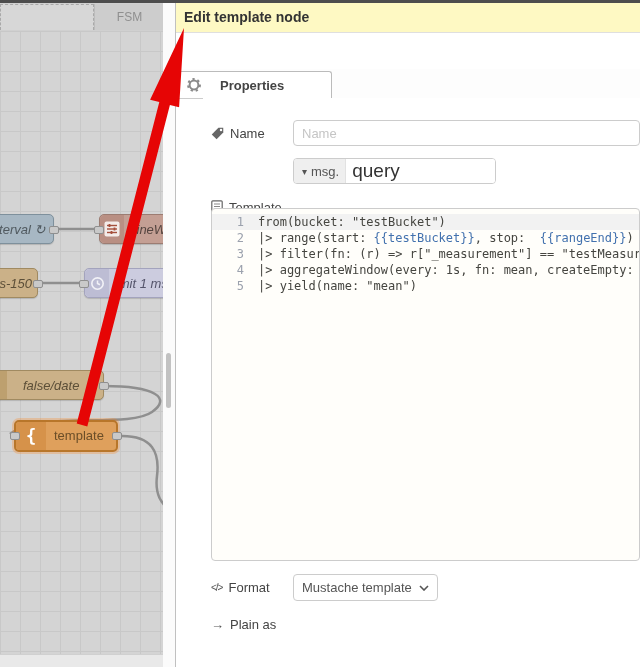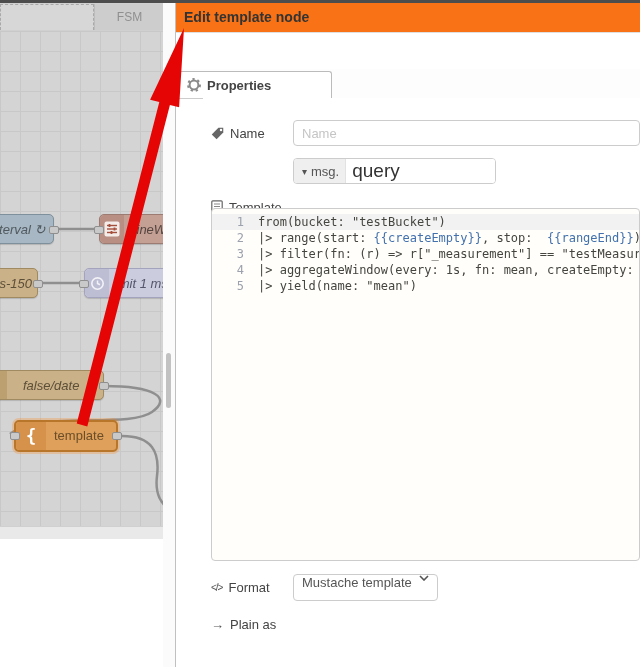--- a/index.html
+++ b/index.html
@@ -1,21 +1,21 @@
 <!DOCTYPE html>
 <html><head>
 <meta charset="utf-8">
 <style>
   html,body{margin:0;padding:0;background:#fff;}
   .page{position:relative;width:640px;height:667px;overflow:hidden;
         font-family:"Liberation Sans",sans-serif;background:#fff;}
   .topstrip{position:absolute;left:0;top:0;width:640px;height:3px;background:#4d4d4d;z-index:6;}
 
   
-  .canvas{position:absolute;left:0;top:0;width:163px;height:539px;overflow:hidden;background:#14532d;}
+  .canvas{position:absolute;left:0;top:0;width:163px;height:667px;overflow:hidden;background:#14532d;}
   .canvas-topbar{position:absolute;left:0;top:3px;width:163px;height:28px;background:#d0d0d0;z-index:3;}
   .ws-tab{position:absolute;top:1px;height:26px;box-sizing:border-box;}
   .ws-tab.blank{left:0;width:94px;background:#d7d7d7;border:1px dashed #a9a9a9;border-bottom:none;}
   .ws-tab.fsm{left:94px;width:70px;background:#cdcdcd;border-left:1px solid #bcbcbc;
               color:#8f8f8f;font-size:12px;line-height:26px;text-align:center;}
   .grid{position:absolute;left:0;top:31px;width:163px;height:624px;
         background:
           linear-gradient(#c8c8c8 1px,transparent 1px),
           linear-gradient(90deg,#c8c8c8 1px,transparent 1px);
         background-size:20px 20px;background-color:#d4d4d4;}
@@ -53,33 +53,33 @@
   .n-template .port{top:10px;}
   .glyph-brace{color:#fff;font-size:17px;font-weight:bold;font-family:"DejaVu Sans Mono",monospace;}
 
   
   .vtrack{position:absolute;left:163px;top:0;width:12px;height:667px;background:#fbfbfb;}
   .vthumb{position:absolute;left:3px;top:353px;width:5px;height:55px;background:#c2c2c2;border-radius:3px;}
 
   
   .tray{position:absolute;left:175px;top:0;width:465px;height:667px;background:#fff;
         border-left:1px solid #c0c0c0;box-sizing:border-box;}
-  .tray-header{position:absolute;left:0;top:0;right:0;height:32px;background:#f97316;
+  .tray-header{position:absolute;left:0;top:0;right:0;height:32px;background:#fef9c3;
                border-bottom:1px solid #dfdfdf;}
   .tray-title{display:block;padding:9px 0 0 8px;font-size:14px;font-weight:bold;color:#333;}
   .tray-toolbar{position:absolute;left:0;top:32px;right:0;height:37px;background:#f3f3f3;
                 border-bottom:1px solid #dfdfdf;}
   .btn-delete{position:absolute;left:3px;top:7px;width:50px;height:26px;background:#fefefe;
               border:1px solid #ccc;border-radius:3px;font-size:13px;color:#9b9b9b;
               font-family:"Liberation Sans",sans-serif;}
   .tray-tabrow{position:absolute;left:0;top:69px;right:0;height:29px;background:#fdfdfd;
                border-bottom:1px solid #ccc;}
   .tab-active{position:absolute;left:0;top:2px;width:156px;height:27px;background:#fff;
               border:1px solid #bbb;border-bottom:none;border-radius:3px 3px 0 0;box-sizing:border-box;
-              display:flex;align-items:center;gap:6px;padding-left:10px;z-index:2;}
+              display:flex;align-items:center;gap:19px;padding-left:10px;z-index:2;}
   .tab-active span{font-size:13px;font-weight:bold;color:#444;}
 
   .tray-body{position:absolute;left:0;top:98px;right:0;bottom:0;background:#fff;margin-left:27px;}
   .frow-label{position:absolute;left:8px;display:flex;align-items:center;gap:6px;
               font-size:13px;color:#444;height:26px;}
   .input{position:absolute;box-sizing:border-box;border:1px solid #ccc;border-radius:4px;
          font-size:13px;color:#555;padding:0 8px;background:#fff;height:26px;
          font-family:"Liberation Sans",sans-serif;}
   .input::placeholder{color:#c5c5c5;}
   .name-input{left:90px;top:22px;width:calc(100% - 90px);}
@@ -96,21 +96,21 @@
           border:1px solid #ccc;border-radius:4px;box-sizing:border-box;background:#fffefa;
           font-family:"DejaVu Sans Mono",monospace;font-size:12px;overflow:hidden;padding-top:5px;}
   .ed-line{display:flex;line-height:16px;white-space:pre;}
   .ed-line.active{background:#f2f2f2;}
   .ed-gutter{width:46px;text-align:right;padding-right:14px;color:#9ba1ad;flex:none;box-sizing:border-box;}
   .ed-code{color:#454540;}
   .seg-code{color:#454540;} .seg-mustache{color:#4271ae;}
 
   .fmt-label{top:476px;} .out-label{top:513px;}
   .select{position:absolute;left:90px;width:145px;height:27px;border:1px solid #ccc;border-radius:4px;
-          box-sizing:border-box;background:#fff;display:flex;align-items:flex-start;
+          box-sizing:border-box;background:#fff;display:flex;align-items:center;
           font-size:13px;color:#555;padding:0 8px;justify-content:space-between;}
   .sel-format{top:476px;} .sel-output{top:513px;}
 
   .icon{display:inline-flex;align-items:center;justify-content:center;}
   .txticon{font-size:10px;color:#555;letter-spacing:-1px;}
   .arrowicon{font-size:13px;color:#555;}
 
   .arrow-overlay{position:absolute;left:0;top:0;z-index:50;pointer-events:none;}
 </style>
 </head>
@@ -240,21 +240,21 @@
             <line x1="3" y1="6.5" x2="9" y2="6.5" stroke="#888" stroke-width="1"></line>
             <line x1="3" y1="9" x2="7" y2="9" stroke="#888" stroke-width="1"></line>
           </svg>
         </span>
         <span>Template</span>
       </div>
 
       <div class="editor">
         <div>
             <div class="ed-line active"><span class="ed-gutter">1</span><span class="ed-code"><span class="seg-code">from(bucket: "testBucket")</span></span></div>
-            <div class="ed-line"><span class="ed-gutter">2</span><span class="ed-code"><span class="seg-code">|&gt; range(start: </span><span class="seg-mustache">{{createEmpty}}</span><span class="seg-code">, stop:  </span><span class="seg-mustache">{{rangeEnd}}</span><span class="seg-code">)</span></span></div>
+            <div class="ed-line"><span class="ed-gutter">2</span><span class="ed-code"><span class="seg-code">|&gt; range(start: </span><span class="seg-mustache">{{testBucket}}</span><span class="seg-code">, stop:  </span><span class="seg-mustache">{{rangeEnd}}</span><span class="seg-code">)</span></span></div>
             <div class="ed-line"><span class="ed-gutter">3</span><span class="ed-code"><span class="seg-code">|&gt; filter(fn: (r) =&gt; r["_measurement"] == "testMeasurement")</span></span></div>
             <div class="ed-line"><span class="ed-gutter">4</span><span class="ed-code"><span class="seg-code">|&gt; aggregateWindow(every: 1s, fn: mean, createEmpty: false)</span></span></div>
             <div class="ed-line"><span class="ed-gutter">5</span><span class="ed-code"><span class="seg-code">|&gt; yield(name: "mean")</span></span></div>
           </div>
       </div>
 
       <div class="frow-label fmt-label">
         <span class="txticon">&lt;/&gt;</span>
         <span>Format</span>
       </div>

